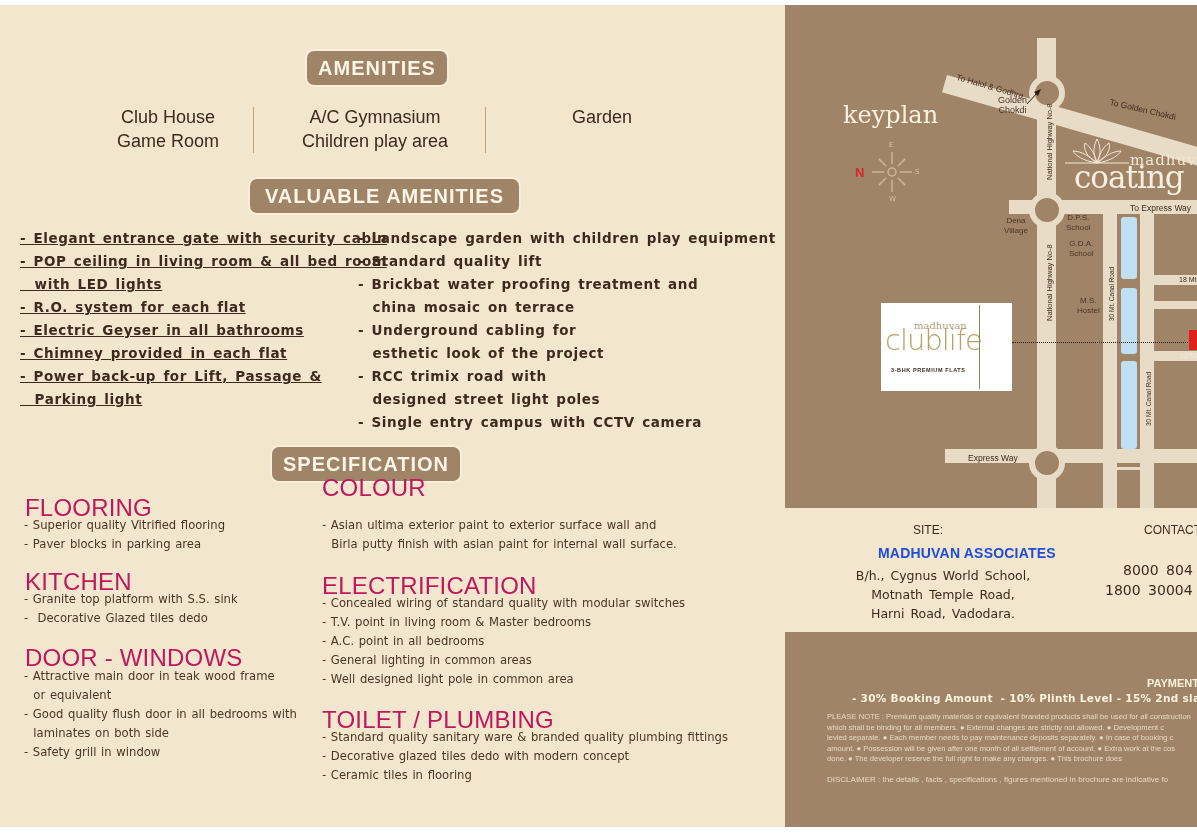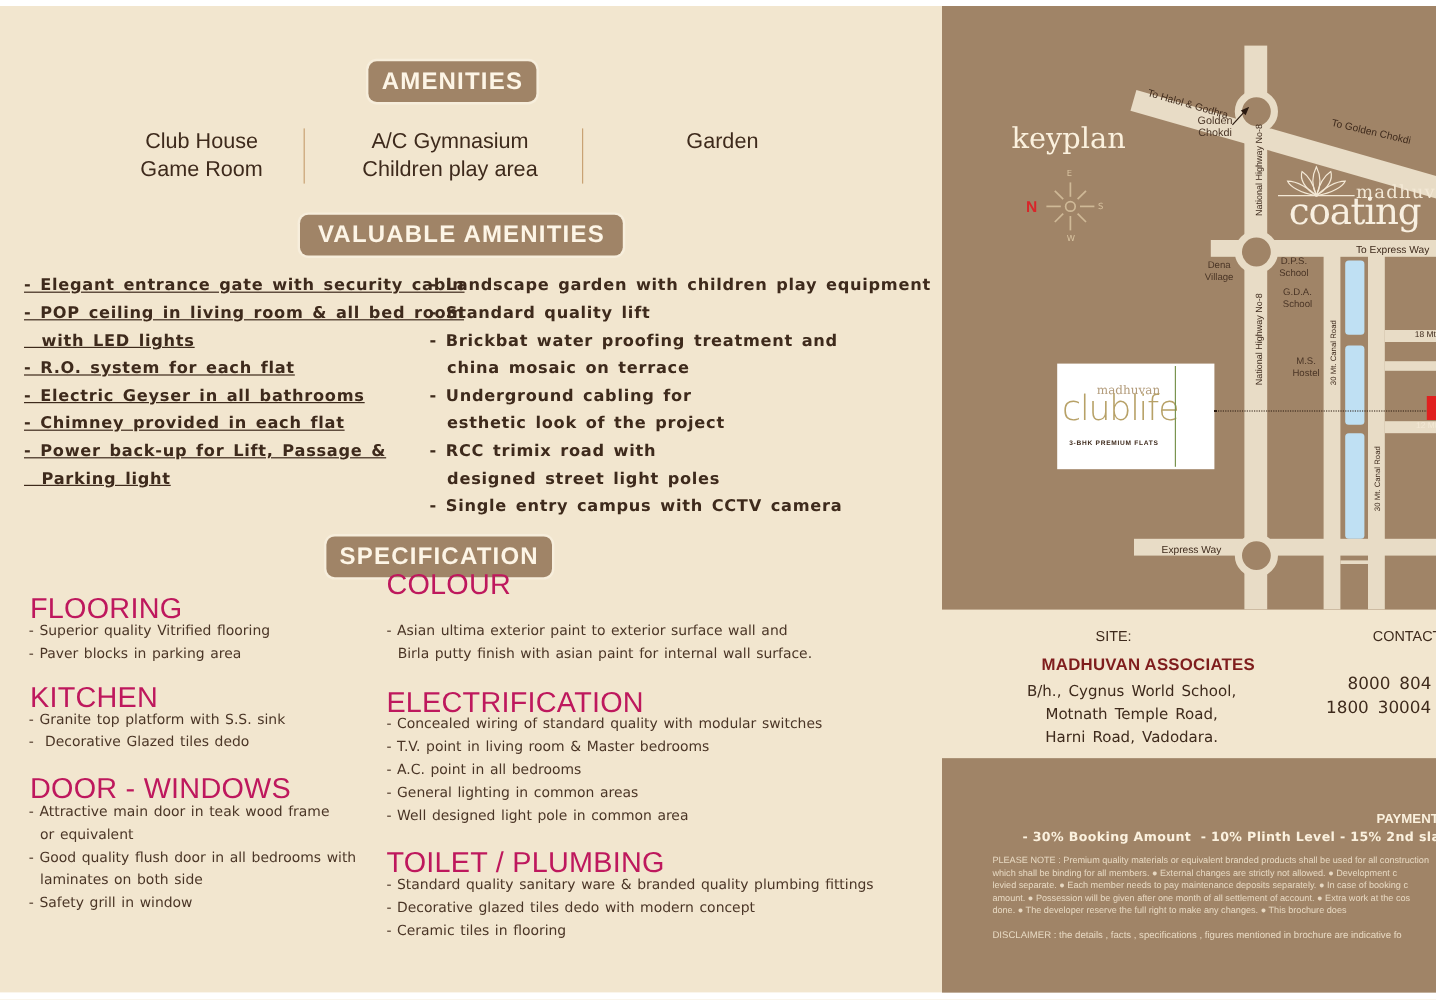--- a/index.html
+++ b/index.html
@@ -210,21 +210,21 @@
       <span style="position:absolute;left:4px;top:20px;color:#b7a167;font-family:'DejaVu Sans',sans-serif;font-size:29px;font-weight:300;letter-spacing:-1px;">clublife</span>
       <div style="position:absolute;left:98px;top:2px;width:1px;height:84px;background:#7a9450;"></div>
       <span style="position:absolute;left:10px;top:64px;color:#3e2a1c;font-family:'Liberation Sans',sans-serif;font-size:5.5px;font-weight:bold;letter-spacing:0.6px;">3-BHK PREMIUM FLATS</span>
     </div>
     <div style="position:absolute;left:227px;top:337px;width:178px;border-top:1px dotted #2a1a10;"></div>
     <div style="position:absolute;left:404px;top:325px;width:8px;height:20px;background:#e0201f;"></div>
   </div>
 
   <div class="info">
     <div style="position:absolute;left:128px;top:15px;color:#3e2a1c;font-family:'Liberation Sans',sans-serif;font-size:12px;">SITE:</div>
-    <div style="position:absolute;left:83px;top:37px;color:#7f1d1d;font-family:'Liberation Sans',sans-serif;font-size:14px;font-weight:bold;letter-spacing:0.2px;">MADHUVAN ASSOCIATES</div>
+    <div style="position:absolute;left:93px;top:37px;color:#1d4ed8;font-family:'Liberation Sans',sans-serif;font-size:14px;font-weight:bold;letter-spacing:0.2px;">MADHUVAN ASSOCIATES</div>
     <div style="position:absolute;left:58px;top:58px;width:200px;text-align:center;color:#3e2a1c;font-family:'DejaVu Sans',sans-serif;font-size:12.5px;line-height:19px;word-spacing:2px;">
       <div>B/h., Cygnus World School,</div>
       <div>Motnath Temple Road,</div>
       <div>Harni Road, Vadodara.</div>
     </div>
     <div style="position:absolute;left:359px;top:15px;color:#3e2a1c;font-family:'Liberation Sans',sans-serif;font-size:12px;">CONTACT</div>
     <div style="position:absolute;left:338px;top:54px;color:#3e2a1c;font-family:'DejaVu Sans',sans-serif;font-size:14px;word-spacing:3px;white-space:nowrap;">8000 804</div>
     <div style="position:absolute;left:320px;top:74px;color:#3e2a1c;font-family:'DejaVu Sans',sans-serif;font-size:14px;word-spacing:3px;white-space:nowrap;">1800 30004</div>
   </div>
 

